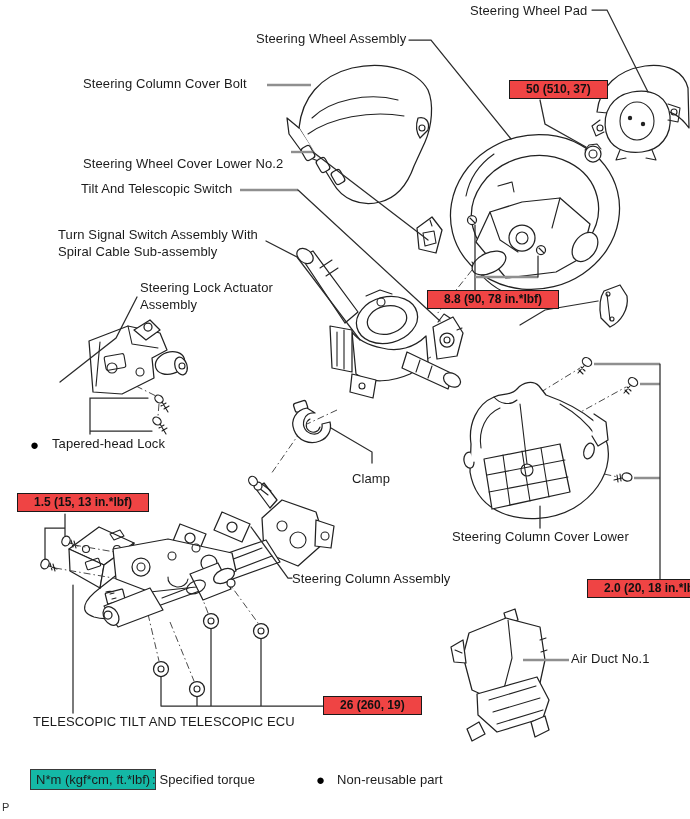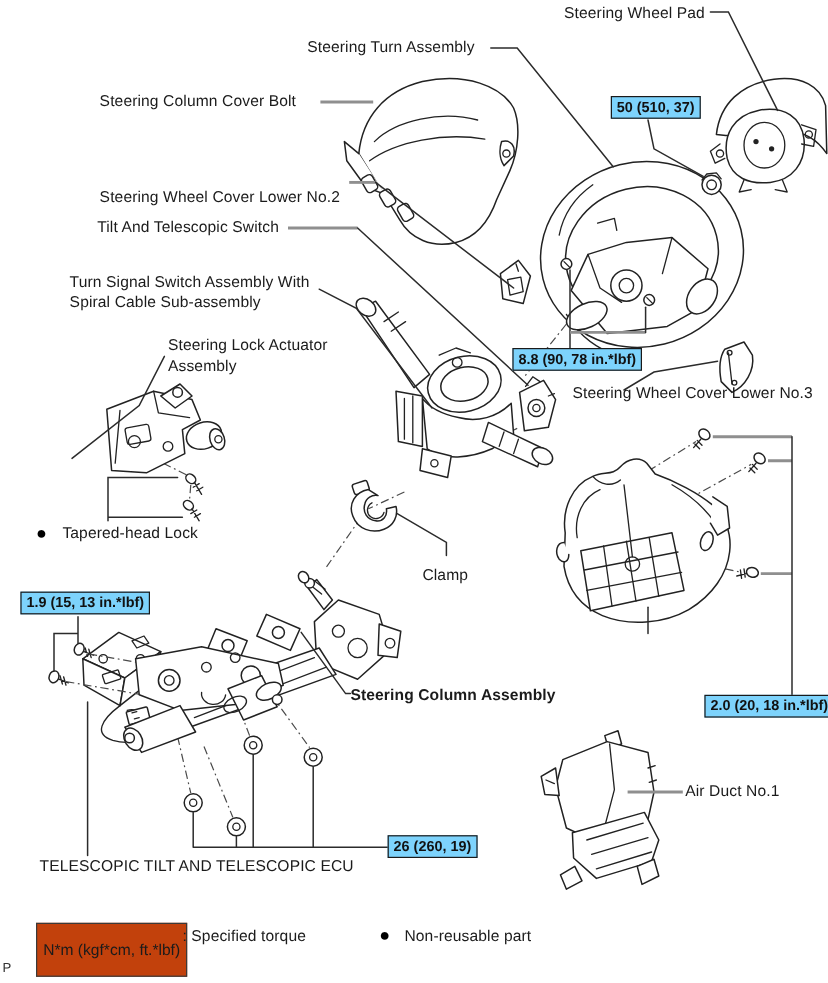--- a/index.html
+++ b/index.html
@@ -6,28 +6,28 @@
   #stage {
     position:relative; width:690px; height:819px; background:#ffffff;
     font-family:"Liberation Sans", sans-serif; overflow:hidden;
   }
   #art { position:absolute; left:0; top:0; }
   .lbl {
     position:absolute; font:13px/16.5px "Liberation Sans", sans-serif;
     color:#1b1b1b; white-space:pre-line; letter-spacing:.1px;
   }
   .tq {
-    position:absolute; border:1.5px solid #1a1a1a; background:#7dd3fc;
+    position:absolute; border:1.5px solid #1a1a1a; background:#ef4444;
     font:bold 12px/13px "Liberation Sans", sans-serif; color:#111;
-    padding:2px 4px; white-space:nowrap;
+    padding:2px 16px; white-space:nowrap;
   }
   .legend-box {
-    position:absolute; border:1.3px solid #3a3a3a; background:#c2410c;
+    position:absolute; border:1.3px solid #3a3a3a; background:#14b8a6;
     font:13px/15px "Liberation Sans", sans-serif; color:#1b1b1b;
-    padding:14px 5px; white-space:nowrap;
+    padding:2px 5px; white-space:nowrap;
   }
   .bullet { position:absolute; font-size:15px; color:#000; line-height:15px; }
   .footer-mark { position:absolute; font:11px "Liberation Sans", sans-serif; color:#333; }
   
   .fw { fill:#ffffff; stroke:#222; stroke-width:1.25; stroke-linejoin:round; stroke-linecap:round; }
   .ln { fill:none; stroke:#222; stroke-width:1.1; stroke-linejoin:round; stroke-linecap:round; }
   .bl { fill:none; stroke:#2b2b2b; stroke-width:1.25; stroke-linecap:round; }
   .gl { fill:none; stroke:#8f8f8f; stroke-width:2.4; stroke-linecap:butt; }
   .dd { fill:none; stroke:#4a4a4a; stroke-width:1; stroke-dasharray:7 3 1.5 3; }
   .dot { fill:#222; stroke:none; }
@@ -321,39 +321,39 @@
 
     <path class="gl" d="M523,660 L569,660"></path>
 
     <path class="bl" d="M73,585 L73,713"></path>
 
     <path class="bl" d="M161,677 L161,706 M197,697 L197,706 M211,629 L211,706 M261,639 L261,706 M161,706 L323,706"></path>
   </g>
 </svg>
 
   <div class="lbl" style="left:470px; top:3px;">Steering Wheel Pad</div>
-  <div class="lbl" style="left:256px; top:31px;">Steering Turn Assembly</div>
+  <div class="lbl" style="left:256px; top:31px;">Steering Wheel Assembly</div>
   <div class="lbl" style="left:83px;  top:76px;">Steering Column Cover Bolt</div>
   <div class="lbl" style="left:83px;  top:156px;">Steering Wheel Cover Lower No.2</div>
   <div class="lbl" style="left:81px;  top:181px;">Tilt And Telescopic Switch</div>
   <div class="lbl" style="left:58px;  top:227px;">Turn Signal Switch Assembly With
 Spiral Cable Sub-assembly</div>
   <div class="lbl" style="left:140px; top:280px;">Steering Lock Actuator
 Assembly</div>
   <div class="bullet" style="left:30px; top:437px;">●</div>
   <div class="lbl" style="left:52px;  top:436px;">Tapered-head Lock</div>
   <div class="lbl" style="left:352px; top:471px;">Clamp</div>
-  <div class="lbl" style="left:477px; top:320px;">Steering Wheel Cover Lower No.3</div>
-  <div class="lbl" style="left:292px; top:571px;font-weight:bold;">Steering Column Assembly</div>
+  <div class="lbl" style="left:452px; top:529px;">Steering Column Cover Lower</div>
+  <div class="lbl" style="left:292px; top:571px;">Steering Column Assembly</div>
   <div class="lbl" style="left:571px; top:651px;">Air Duct No.1</div>
   <div class="lbl" style="left:33px;  top:714px;">TELESCOPIC TILT AND TELESCOPIC ECU</div>
 
   <div class="tq" style="left:509px; top:80px;">50 (510, 37)</div>
   <div class="tq" style="left:427px; top:290px;">8.8 (90, 78 in.*lbf)</div>
-  <div class="tq" style="left:17px;  top:493px;">1.9 (15, 13 in.*lbf)</div>
+  <div class="tq" style="left:17px;  top:493px;">1.5 (15, 13 in.*lbf)</div>
   <div class="tq" style="left:587px; top:579px;">2.0 (20, 18 in.*lbf)</div>
   <div class="tq" style="left:323px; top:696px;">26 (260, 19)</div>
 
   <div class="legend-box" style="left:30px; top:769px;">N*m (kgf*cm, ft.*lbf)</div>
   <div class="lbl" style="left:152px; top:772px;">: Specified torque</div>
   <div class="bullet" style="left:316px; top:772px;">●</div>
   <div class="lbl" style="left:337px; top:772px;">Non-reusable part</div>
 
   <div class="footer-mark" style="left:2px; top:801px;">P</div>
 </div>

